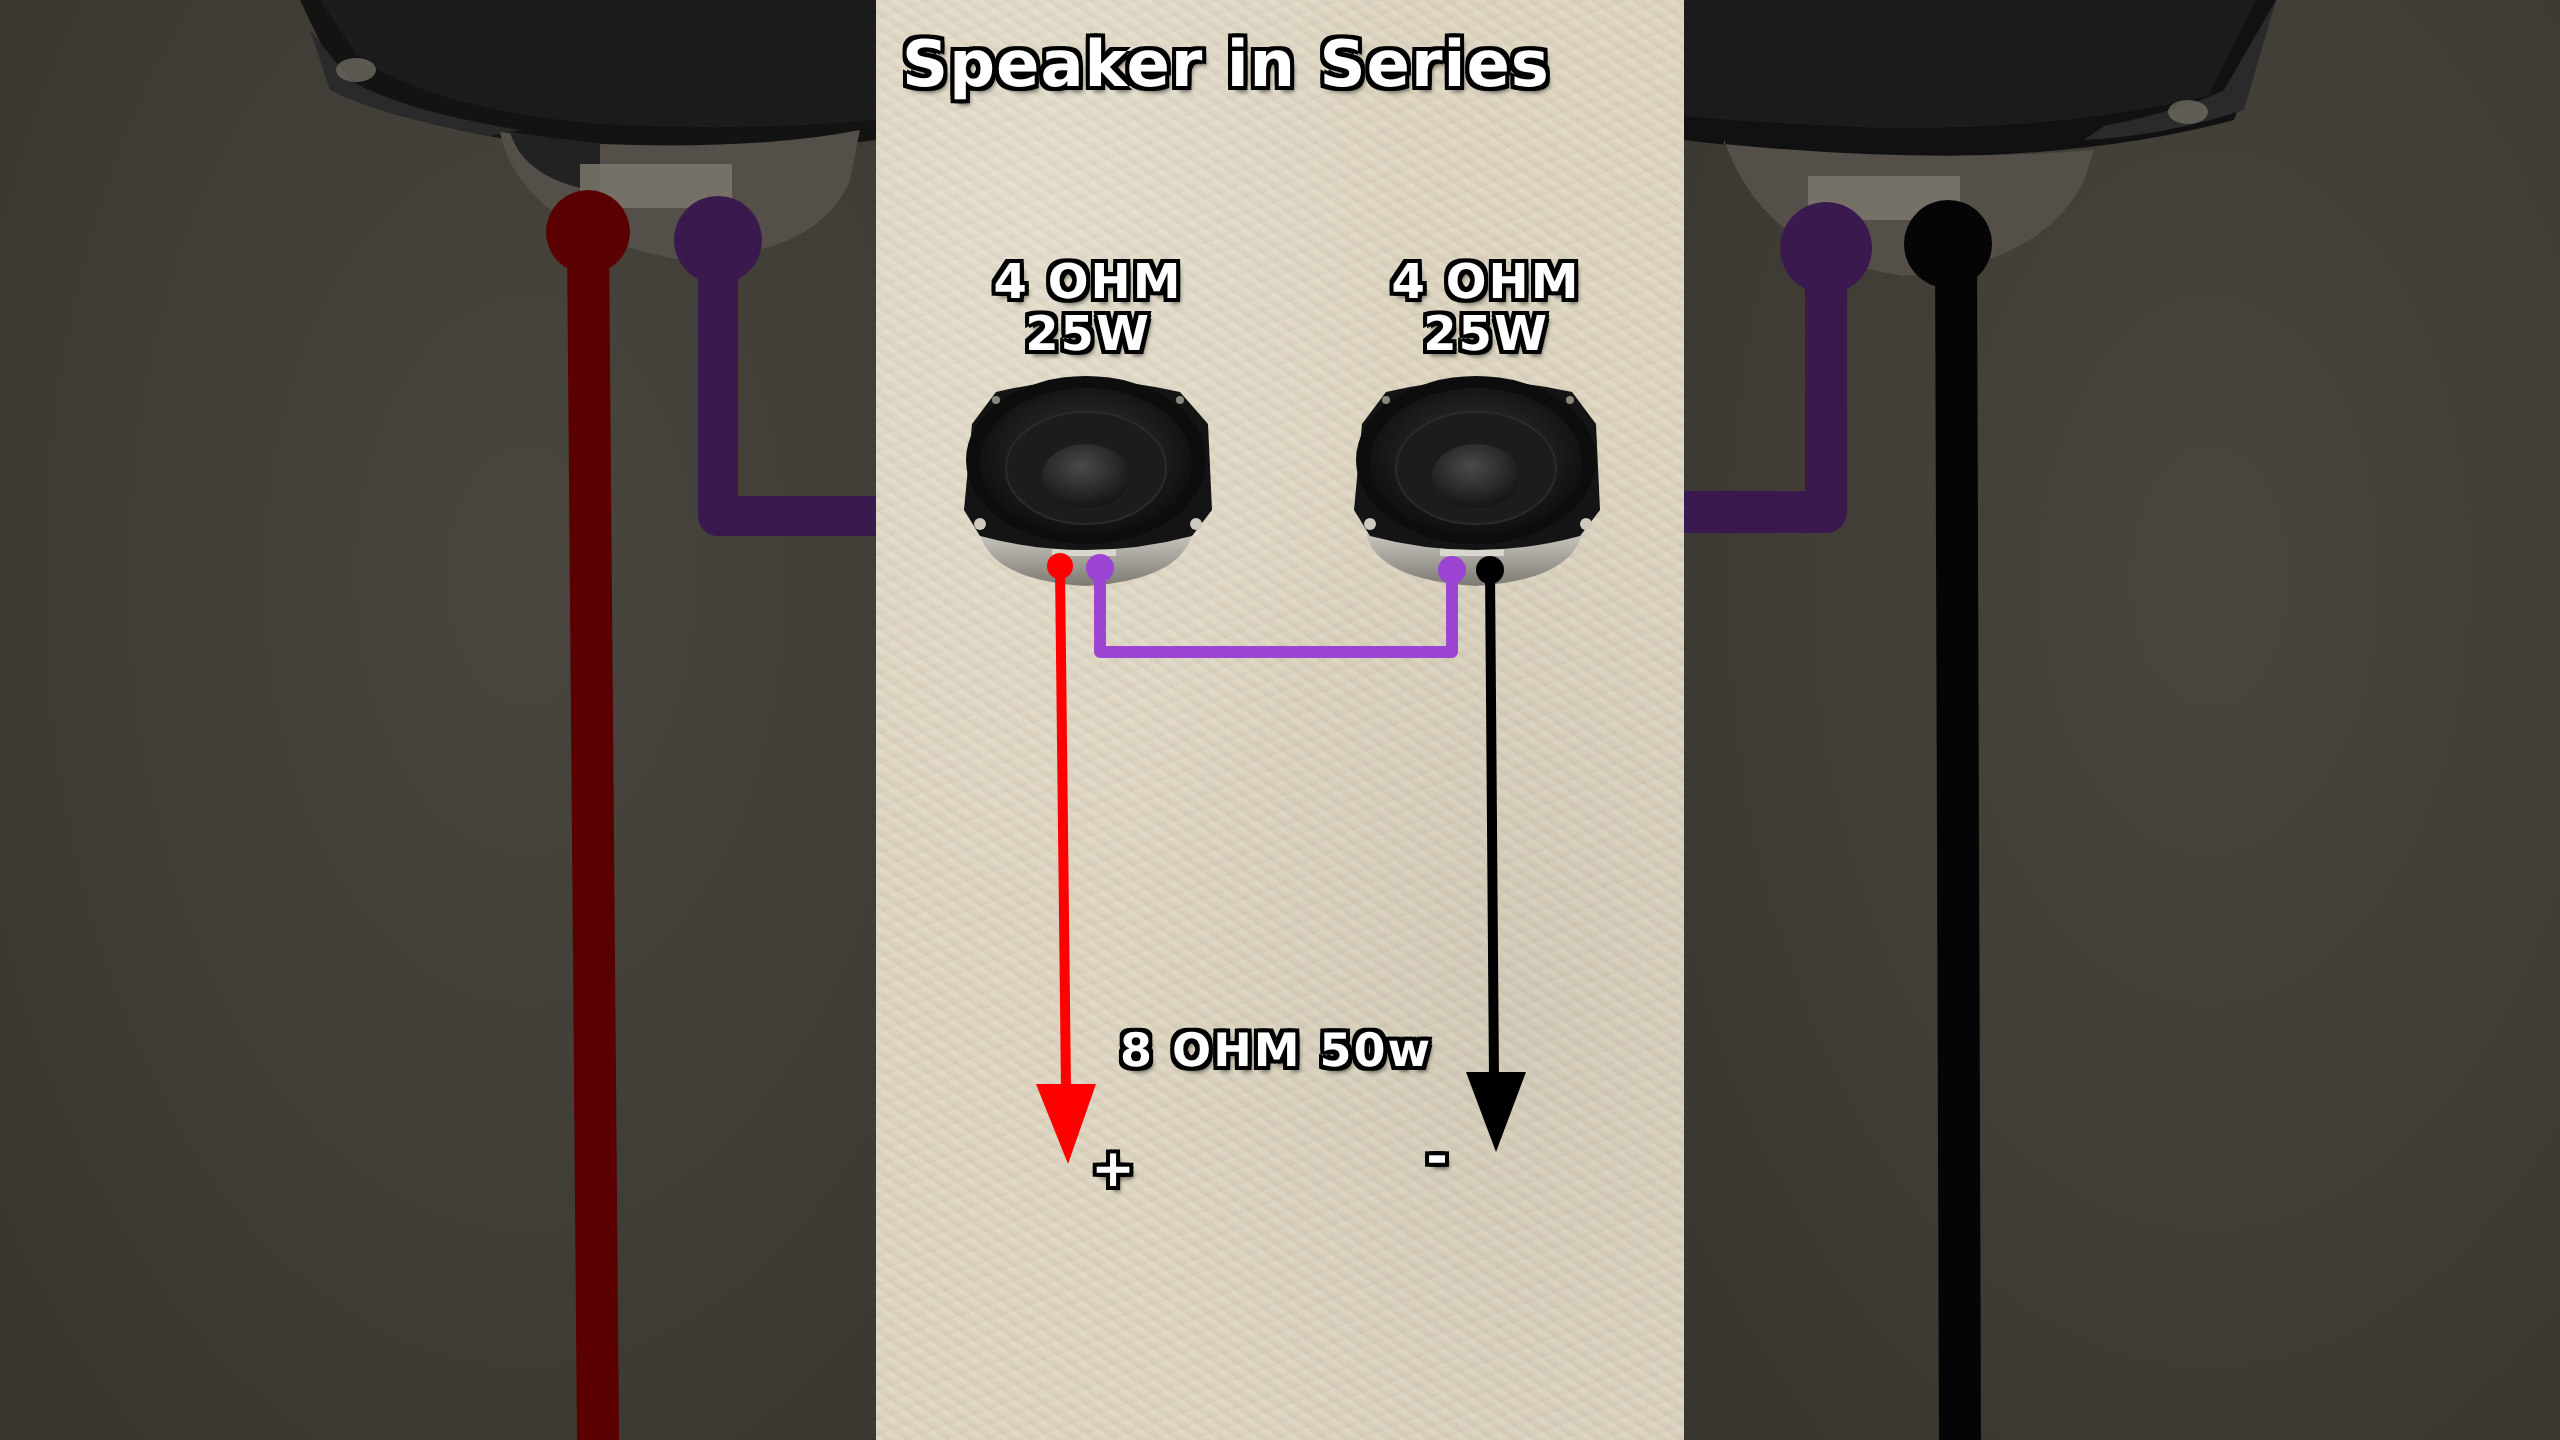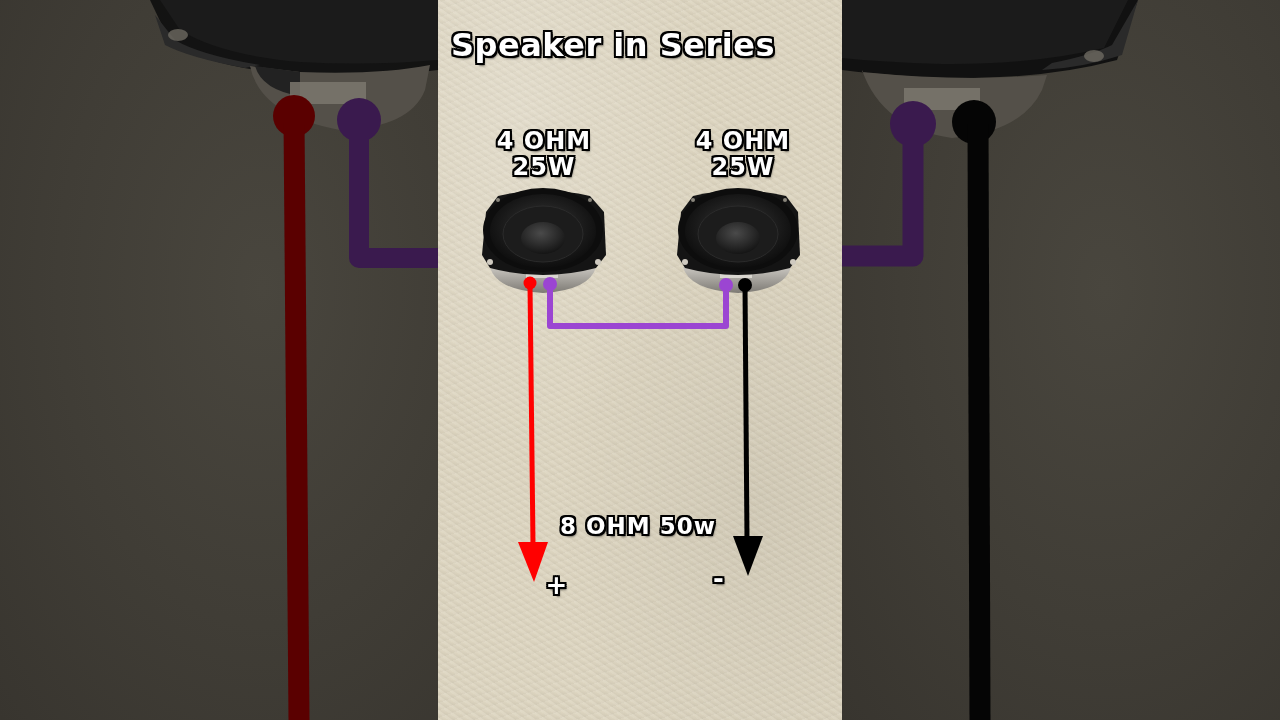--- a/index.html
+++ b/index.html
@@ -30,21 +30,21 @@
   .label {
     position: absolute; color: #ffffff; font-weight: bold; white-space: nowrap;
     font-family: "DejaVu Sans", sans-serif;
     text-shadow:
       -2px -2px 0 #000, 2px -2px 0 #000, -2px 2px 0 #000, 2px 2px 0 #000,
       0 -2px 0 #000, 0 2px 0 #000, -2px 0 0 #000, 2px 0 0 #000,
       2px 3px 2px rgba(0,0,0,0.5);
     text-align: center; line-height: 1.0;
     letter-spacing: 1px;
   }
-  .title { left: 0; width: 350px; top: 29px; font-size: 32px; letter-spacing: 0.5px; }
+  .title { left: 0; width: 350px; top: 16px; font-size: 32px; letter-spacing: 0.5px; }
   .spk-label { width: 120px; font-size: 24px; line-height: 26px; text-align: center; }
   .spk-label.left  { left: 46px;  top: 128px; }
   .spk-label.right { left: 245px; top: 128px; }
   .total { left: 100px; width: 200px; top: 495px; font-size: 23px; margin-top: 20px; }
   .polarity { font-size: 26px; width: 30px; }
   .polarity.plus  { left: 104px; top: 572px; }
   .polarity.minus { left: 266px; top: 566px; }
 </style>
 </head>
 <body>

